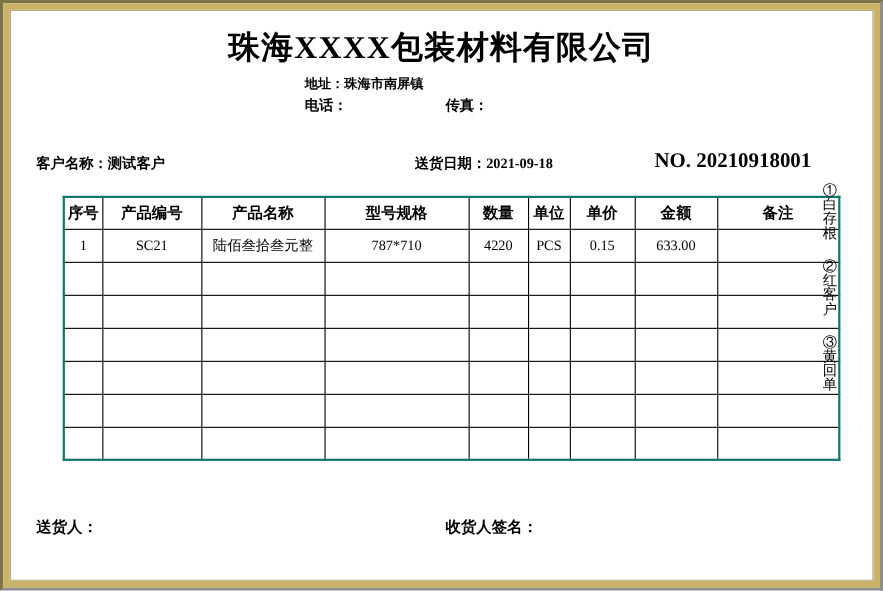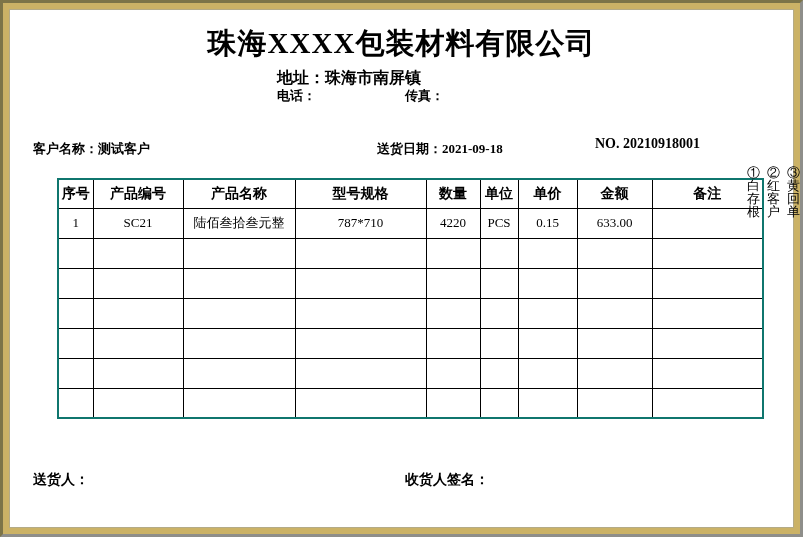--- a/index.html
+++ b/index.html
@@ -24,30 +24,30 @@
     background:#fff;position:relative;
   }
   .page{position:absolute;inset:0;}
 
   .abs{position:absolute;white-space:nowrap;}
 
   .company-title{
     top:14px;left:0;width:100%;text-align:center;
     font-size:29px;font-weight:bold;letter-spacing:1px;
   }
-  .addr-line{top:58px;left:267px;font-size:16px;font-weight:bold;}
+  .addr-line{top:58px;left:267px;font-size:12px;font-weight:bold;}
   .tel-label{top:77px;left:267px;font-size:13px;font-weight:bold;}
   .fax-label{top:77px;left:395px;font-size:13px;font-weight:bold;}
   .doc-title{
     top:95px;left:0;width:100%;text-align:center;
     font-size:22px;font-weight:bold;letter-spacing:10px;
   }
   .customer{top:130px;left:23px;font-size:13px;font-weight:bold;}
   .date-line{top:130px;left:367px;font-size:13px;font-weight:bold;}
-  .doc-no{top:126px;left:585px;font-size:14px;font-weight:bold;}
+  .doc-no{top:126px;left:585px;font-size:19px;font-weight:bold;}
 
   table.grid{
     position:absolute;top:168px;left:23px;
     width:705px;table-layout:fixed;
     border-collapse:collapse;border:2px solid #0f766e;
     font-size:13px;
     margin-left:24px;
   }
   table.grid th,table.grid td{
     border:1px solid #000;padding:0 2px;overflow:hidden;
@@ -58,21 +58,21 @@
   table.grid th{font-size:14px;font-weight:bold;}
   td.cell-left{text-align:left;padding-left:6px;}
   tr.total-row td{font-weight:bold;}
   tr.total-row td.words{text-align:left;padding-left:5px;}
   tr.note-row td{
     border-top:2px solid #000;text-align:left;
     font-weight:bold;font-size:13px;padding-left:4px;
   }
   .side-labels{
     position:absolute;top:156px;left:737px;width:16px;
-    display:flex;gap:7px;
+    display:flex;flex-direction:column;gap:17px;
   }
   .side-group{
     width:15px;font-size:13px;line-height:13px;
     word-break:break-all;text-align:center;
   }
   .deliverer{top:461px;left:23px;font-size:14px;font-weight:bold;}
   .receiver{top:461px;left:395px;font-size:14px;font-weight:bold;}
 </style>
 </head>
 <body>

